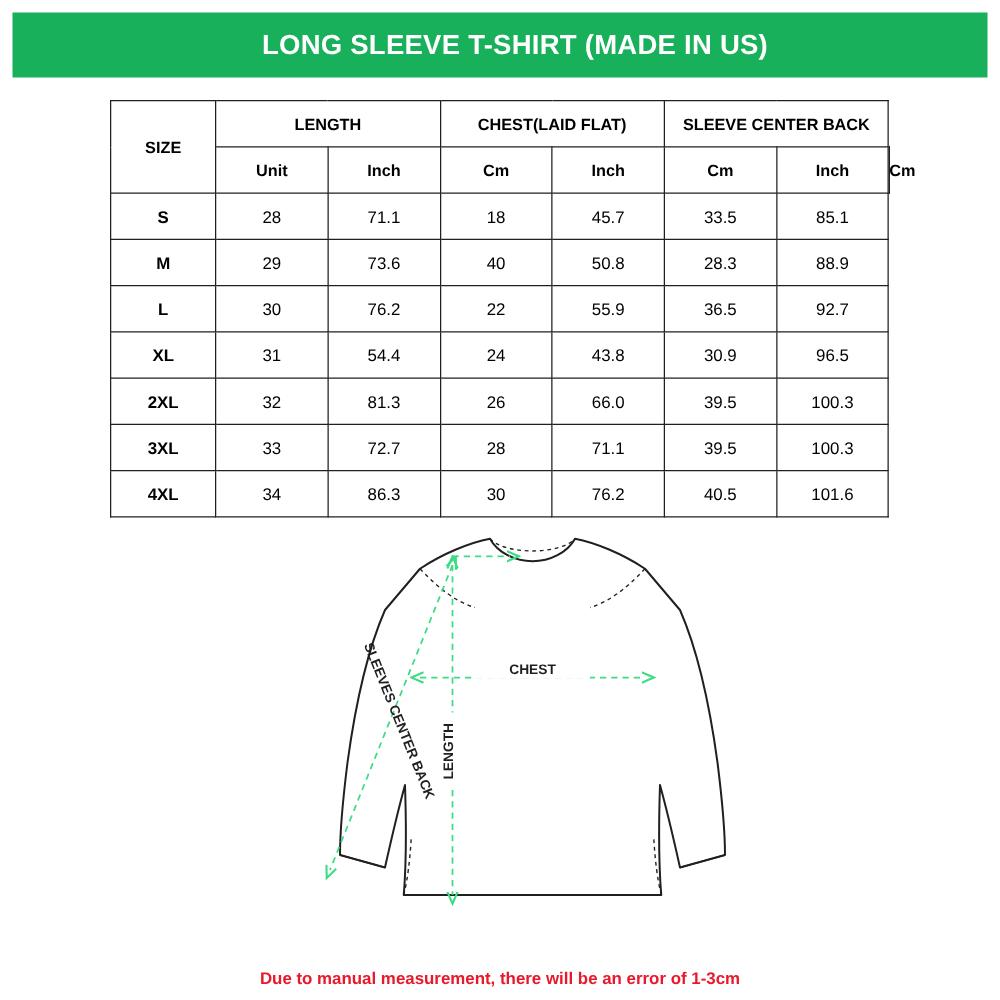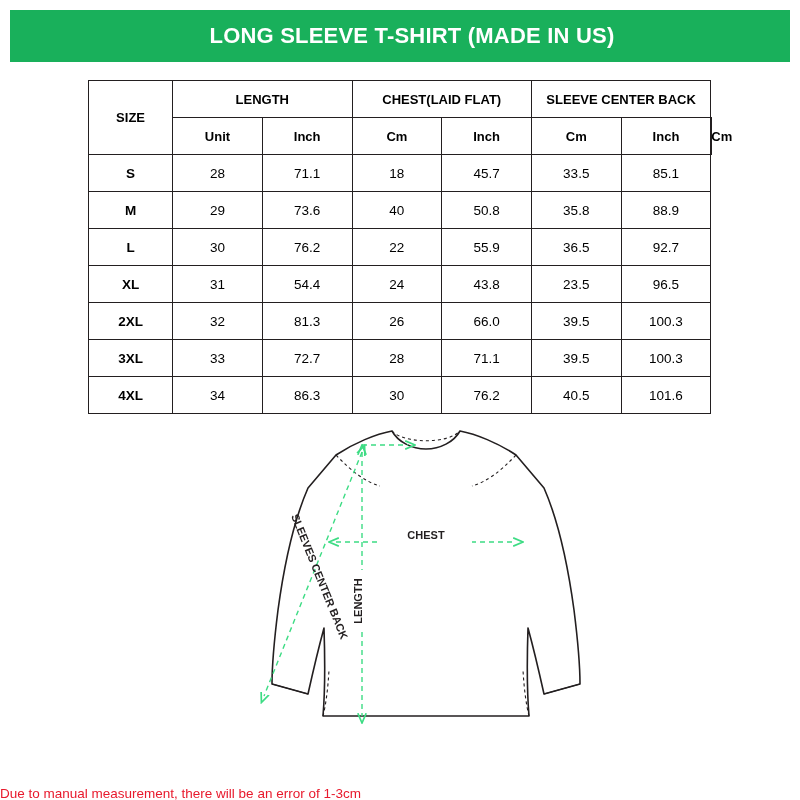--- a/index.html
+++ b/index.html
@@ -74,24 +74,25 @@
   .diagram svg {
     display: block;
     margin: 0 auto;
   }
 
   
   .footer-note {
     position: absolute;
     left: 0;
     right: 0;
-    bottom: 9px;
+    bottom: 20px;
+    text-align: center;
     color: #e8192c;
     font-size: 13.5px;
-    font-weight: normal;
+    font-weight: bold;
   }
 </style>
 </head>
 <body>
 
 <div class="page">
 
   <div class="header-banner" style="background: rgb(25, 176, 91); padding-left: 24px;">
     <div class="header-title" style="color: rgb(255, 255, 255);">LONG SLEEVE T-SHIRT (MADE IN US)</div>
   </div>
@@ -134,39 +135,39 @@
             <td class="val">45.7</td>
             <td class="val">33.5</td>
             <td class="val">85.1</td>
           </tr>
           <tr>
             <td class="row-label">M</td>
             <td class="val">29</td>
             <td class="val">73.6</td>
             <td class="val">40</td>
             <td class="val">50.8</td>
-            <td class="val">35.8</td>
+            <td class="val">28.3</td>
             <td class="val">88.9</td>
           </tr>
           <tr>
             <td class="row-label">L</td>
             <td class="val">30</td>
             <td class="val">76.2</td>
             <td class="val">22</td>
             <td class="val">55.9</td>
             <td class="val">36.5</td>
             <td class="val">92.7</td>
           </tr>
           <tr>
             <td class="row-label">XL</td>
             <td class="val">31</td>
             <td class="val">54.4</td>
             <td class="val">24</td>
             <td class="val">43.8</td>
-            <td class="val">23.5</td>
+            <td class="val">30.9</td>
             <td class="val">96.5</td>
           </tr>
           <tr>
             <td class="row-label">2XL</td>
             <td class="val">32</td>
             <td class="val">81.3</td>
             <td class="val">26</td>
             <td class="val">66.0</td>
             <td class="val">39.5</td>
             <td class="val">100.3</td>

